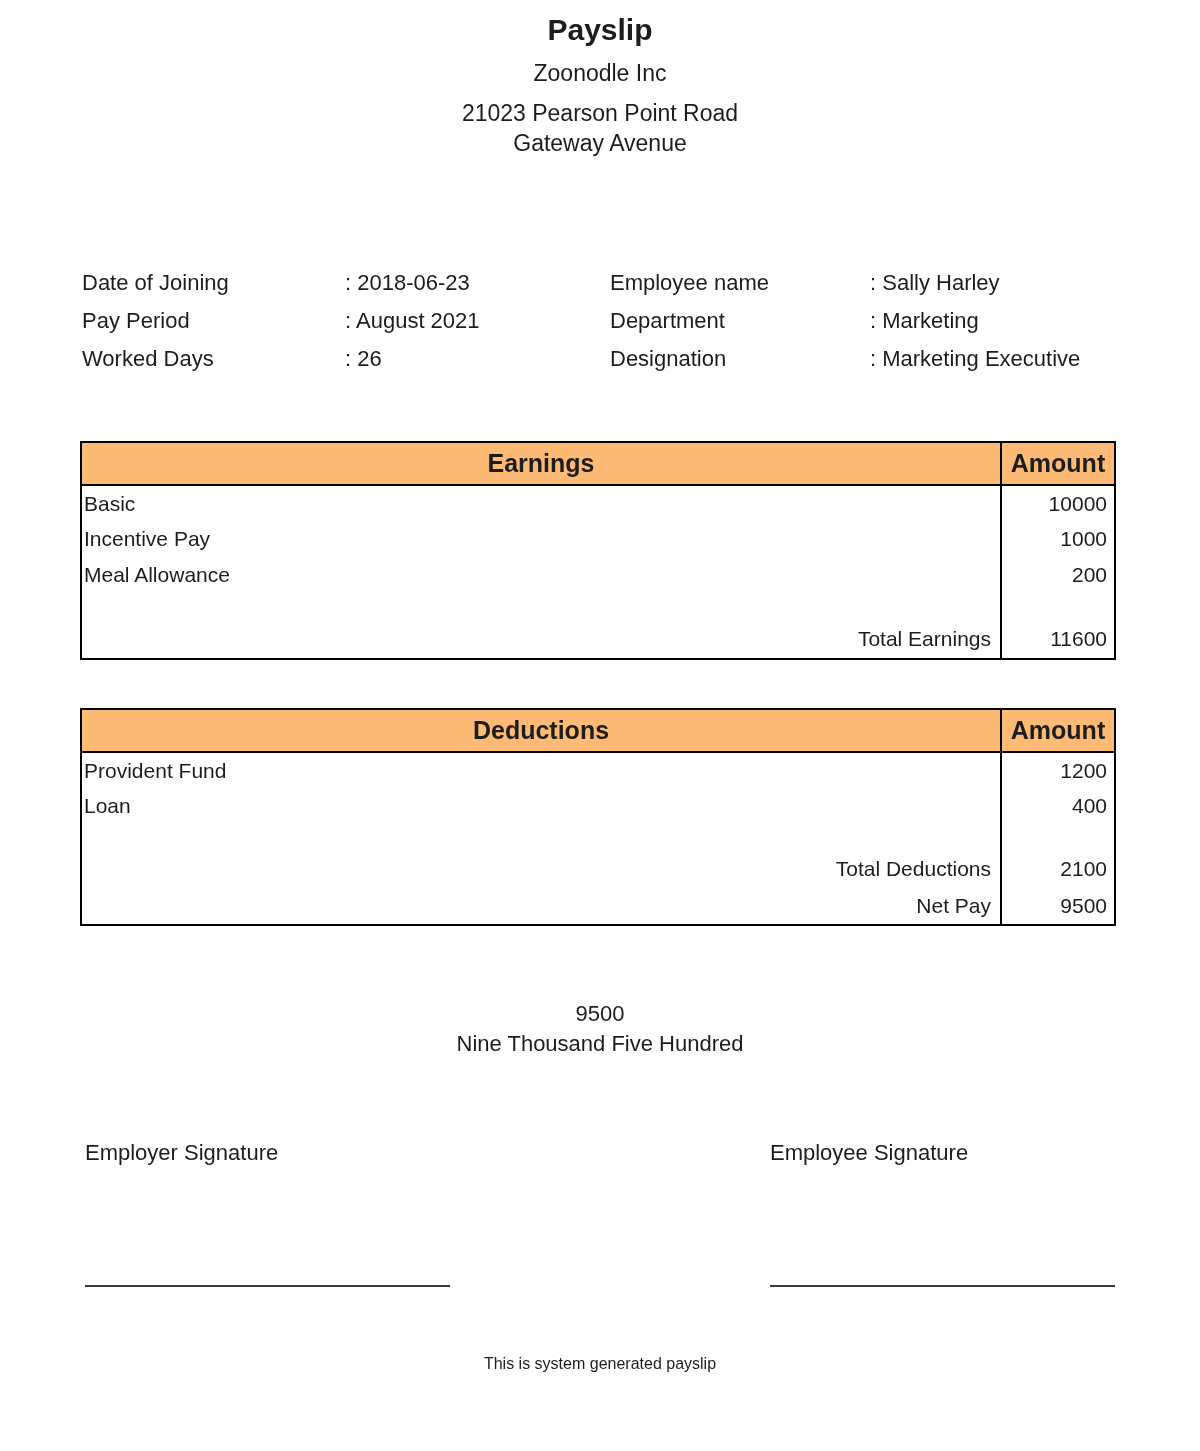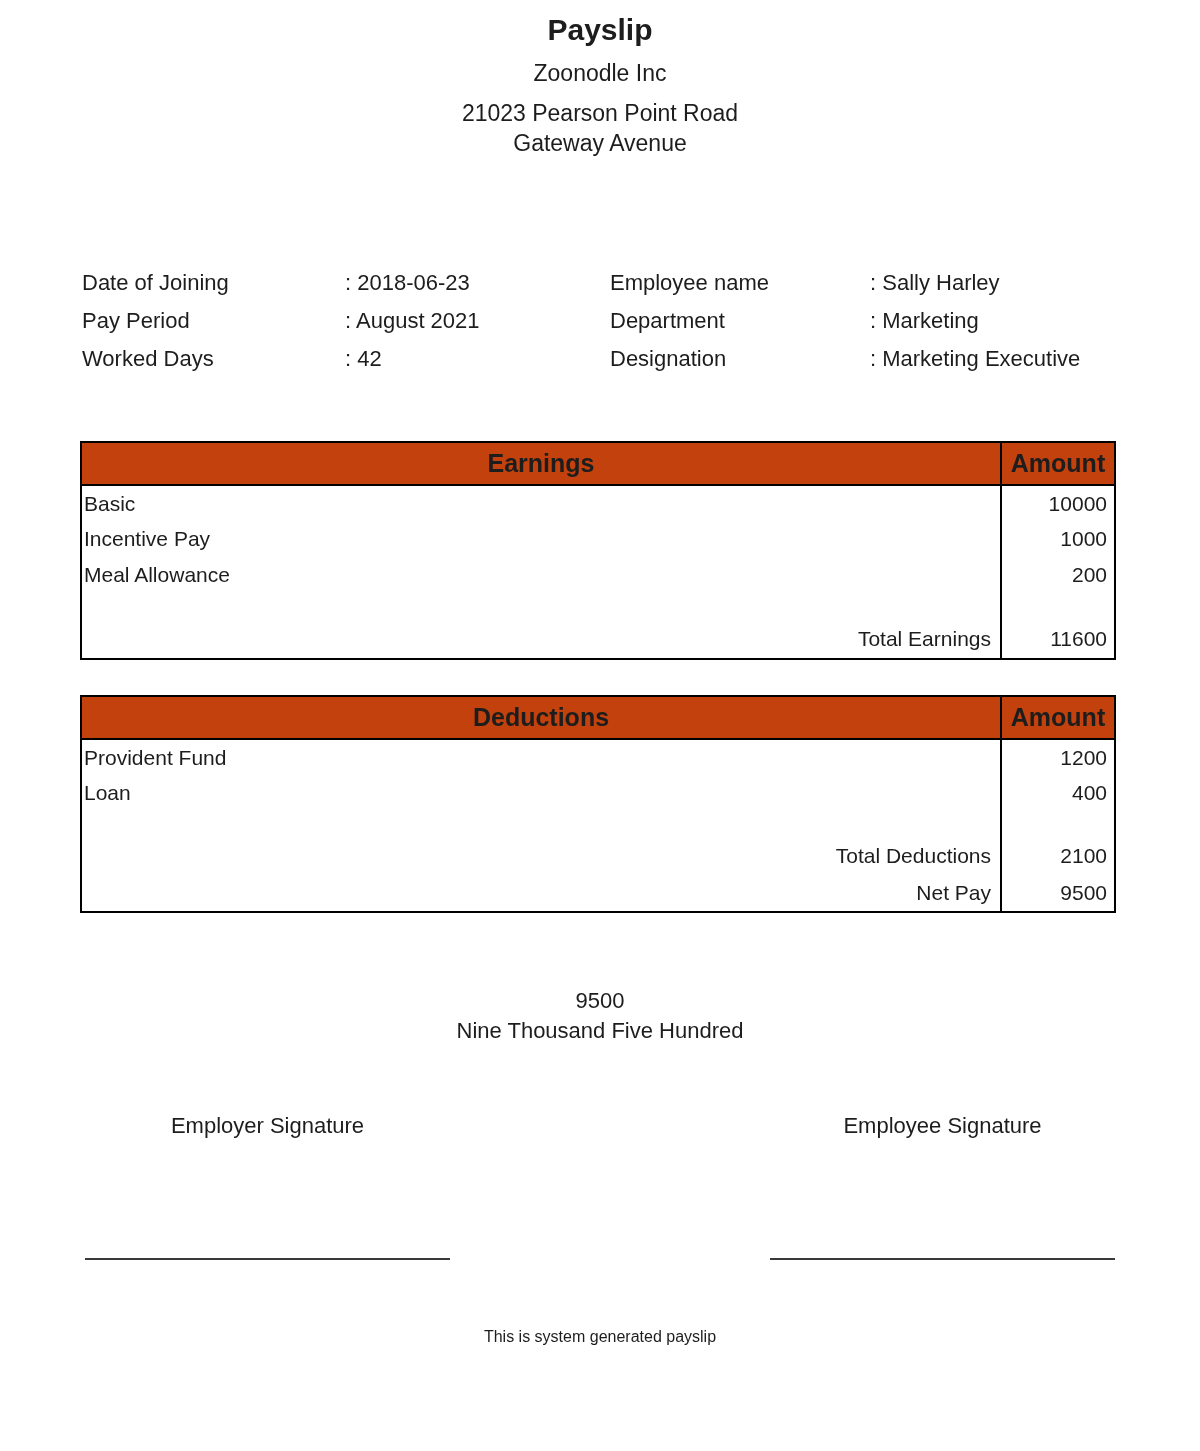--- a/index.html
+++ b/index.html
@@ -57,26 +57,26 @@
   .info-value { white-space: nowrap; }
 
   
   .paytable {
     width: 1036px;
     margin-left: 80px;
     border-collapse: collapse;
     table-layout: fixed;
   }
   .paytable.earnings   { margin-top: 63px; }
-  .paytable.deductions { margin-top: 35px; }
+  .paytable.deductions { margin-top: 48px; }
   .paytable, .paytable th, .paytable td { box-sizing: border-box; }
   .paytable { border: 2px solid #000; }
   .paytable col.c2 { width: 114px; }
   .paytable th {
-    background: #c2410c;
+    background: #fdba74;
     border-bottom: 2px solid #000;
     height: 43px;
     font-size: 25px;
     font-weight: bold;
     text-align: center;
     padding: 0;
   }
   .paytable td { padding: 0; font-size: 21px; }
   .paytable .amt-cell { border-left: 2px solid #000; text-align: right; padding-right: 7px; }
   .paytable th.amt-cell { text-align: center; padding-right: 0; }
@@ -100,23 +100,24 @@
   
   .signature-row {
     margin-top: 66px;
     padding: 0 85px;
     display: flex;
     justify-content: space-between;
   }
   .signature-block.left  { width: 365px; }
   .signature-block.right { width: 345px; }
   .signature-label {
-    text-align: center;
+    text-align: left;
     font-size: 22px;
     line-height: 28px;
+    margin-top: 14px;
   }
   .signature-line {
     margin-top: 118px;
     border-top: 2px solid #3a3a3a;
     height: 0;
   }
 
   
   .footer-note {
     margin-top: 68px;
@@ -141,21 +142,21 @@
     <div class="info-row">
       <span class="info-label">Date of Joining</span>
       <span class="info-value">: 2018-06-23</span>
     </div>
     <div class="info-row">
       <span class="info-label">Pay Period</span>
       <span class="info-value">: August 2021</span>
     </div>
     <div class="info-row">
       <span class="info-label">Worked Days</span>
-      <span class="info-value">: 42</span>
+      <span class="info-value">: 26</span>
     </div>
   </div>
   <div class="info-col right">
     <div class="info-row">
       <span class="info-label">Employee name</span>
       <span class="info-value">: Sally Harley</span>
     </div>
     <div class="info-row">
       <span class="info-label">Department</span>
       <span class="info-value">: Marketing</span>

